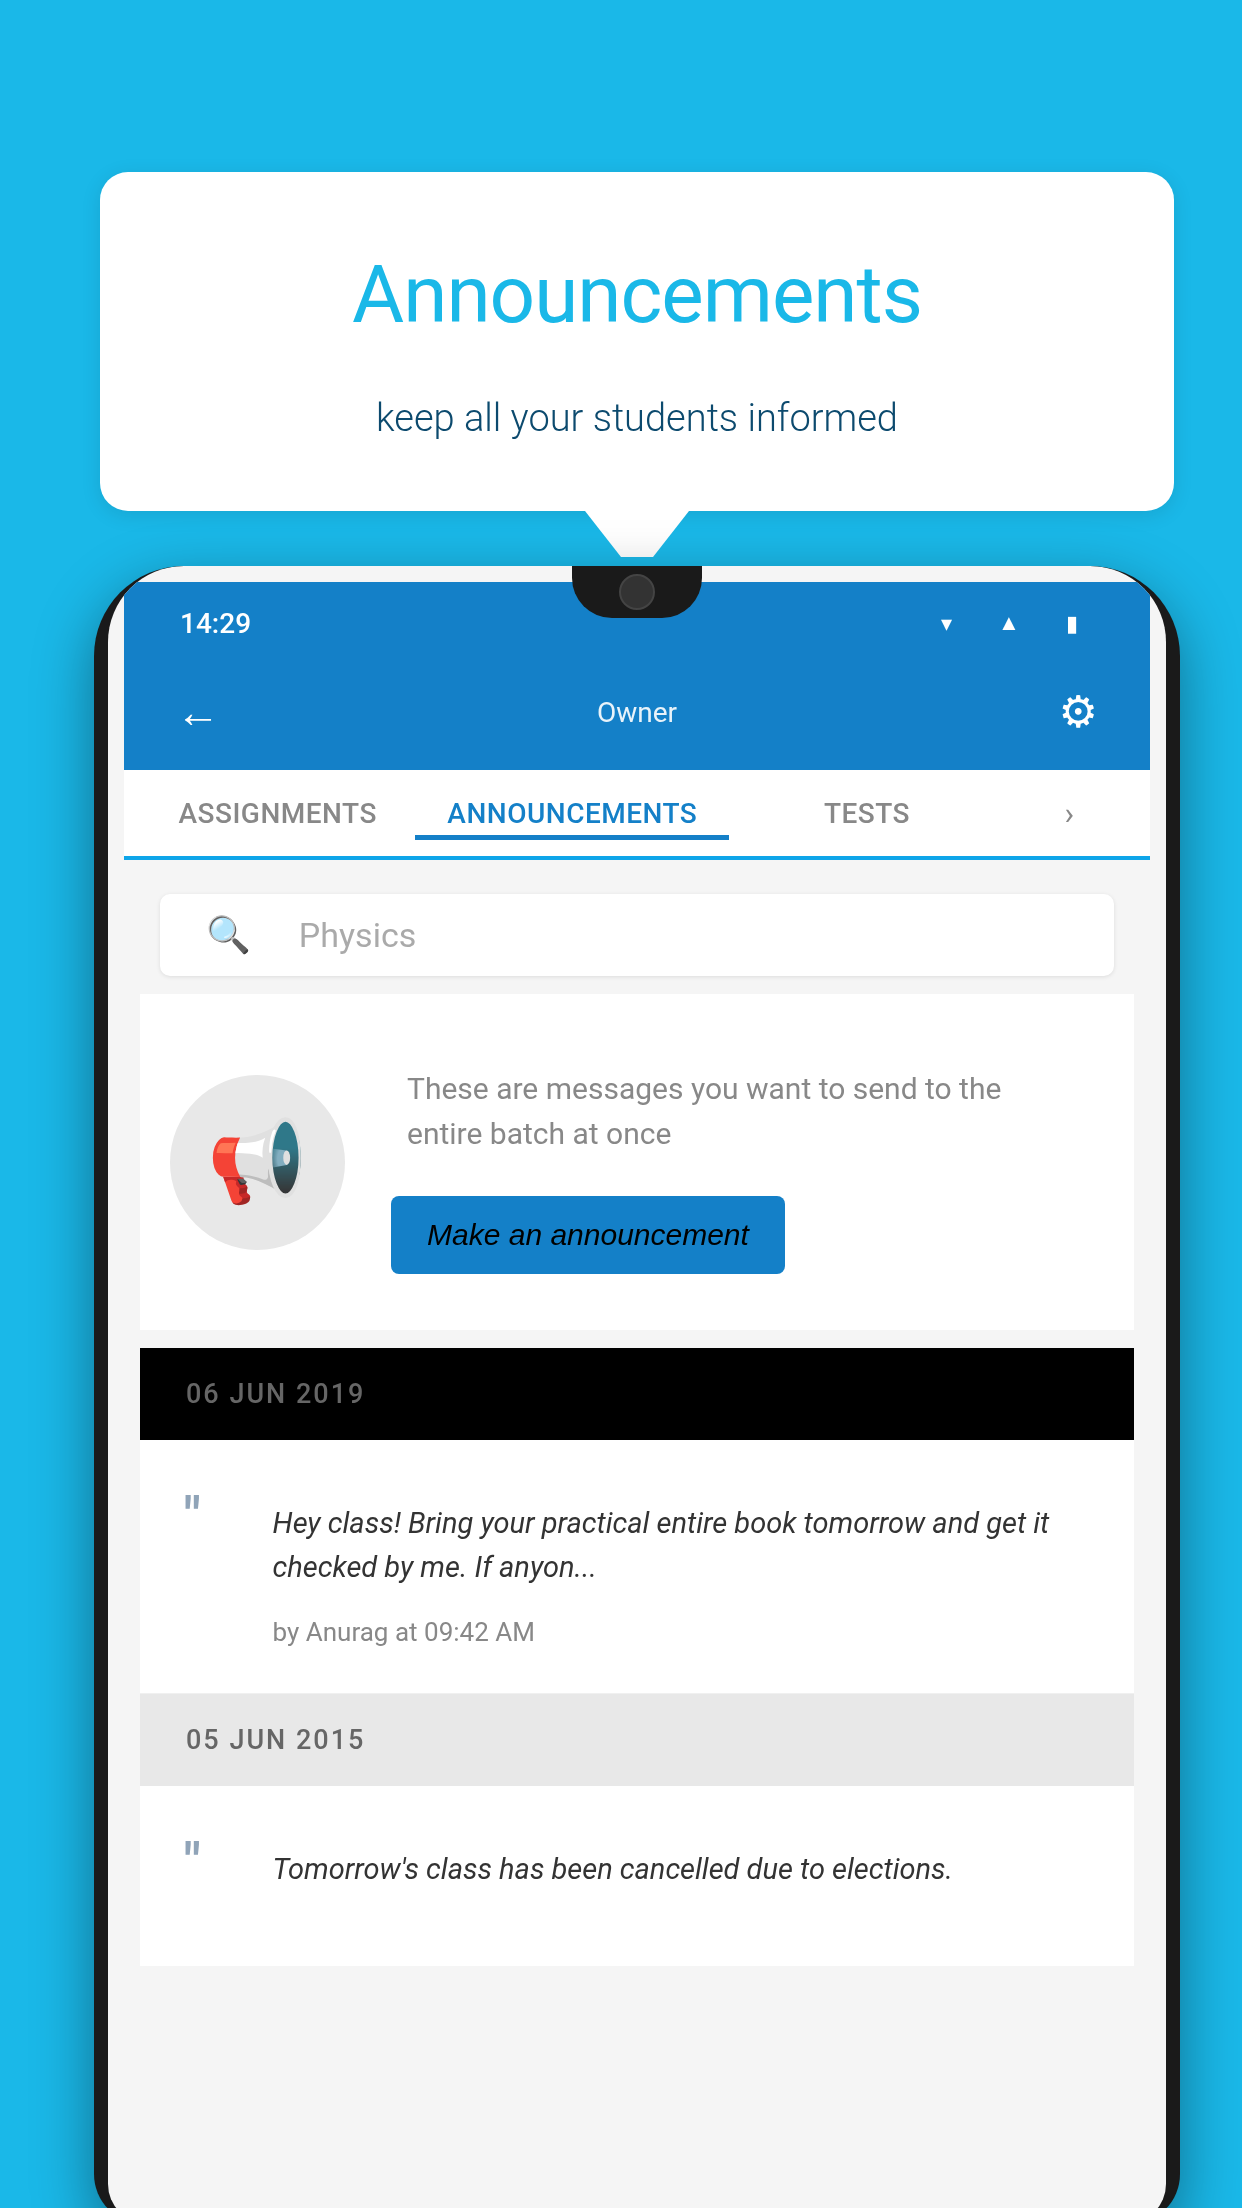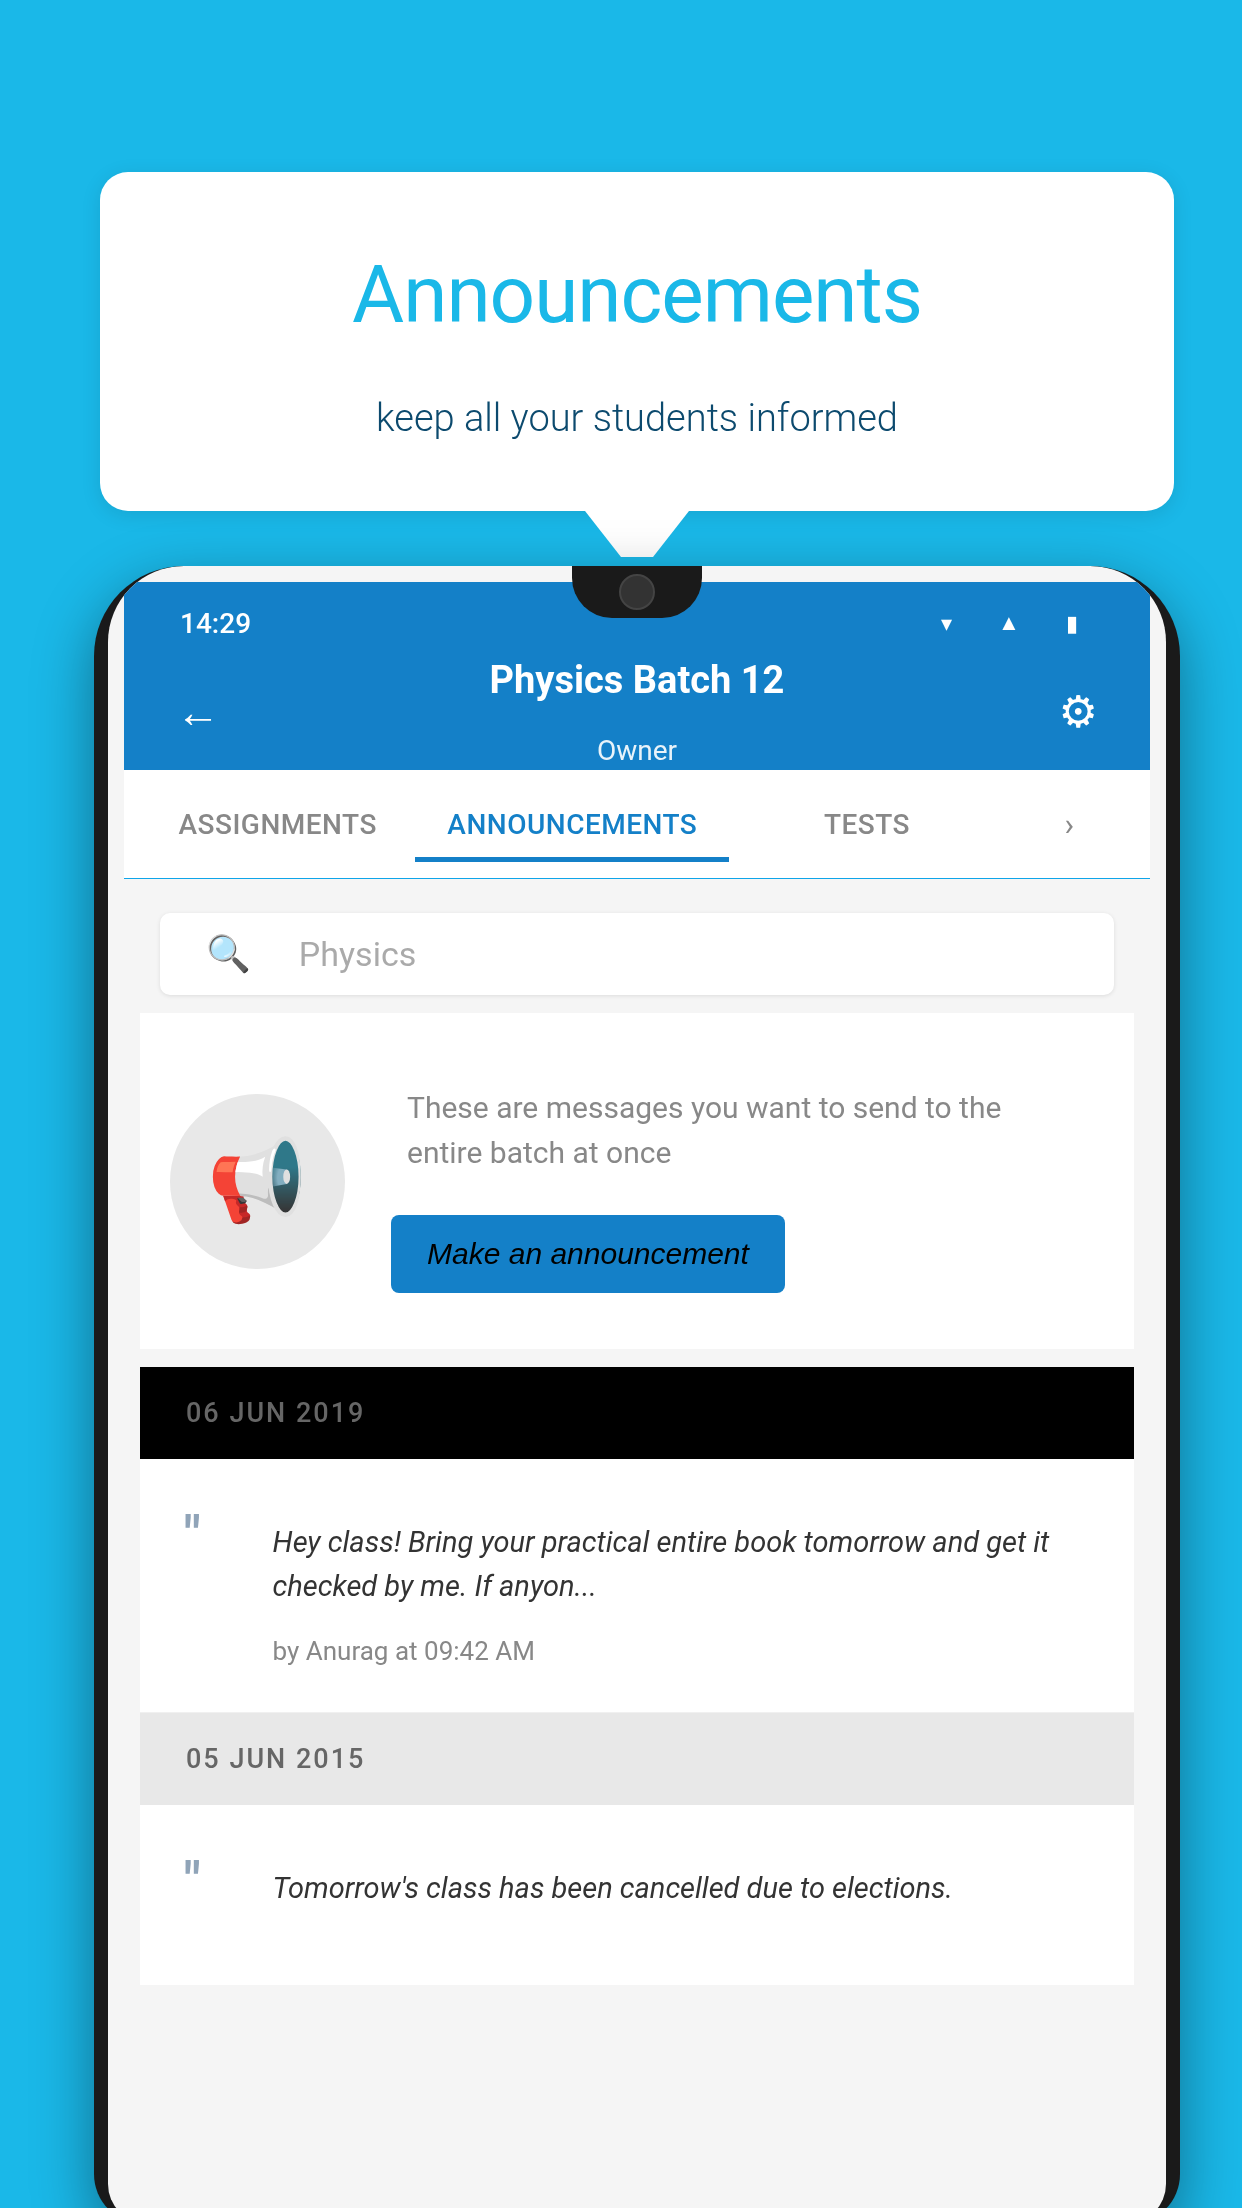--- a/index.html
+++ b/index.html
@@ -172,24 +172,24 @@
 
     .gear-icon {
       margin-left: auto;
       color: white;
       font-size: 44px;
     }
 
     
     .tabs-bar {
       background: white;
-      height: 109px;
+      height: 90px;
       display: flex;
       align-items: stretch;
-      border-bottom: 1px solid #0ea5e9;
+      border-bottom: 4px solid #0ea5e9;
     }
 
     .tab {
       flex: 1;
       display: flex;
       align-items: center;
       justify-content: center;
       font-size: 28px;
       font-weight: 500;
       color: #888;
@@ -390,21 +390,20 @@
       <div class="status-icons">
         <span class="status-icon">▾</span>
         <span class="status-icon">▲</span>
         <span class="status-icon">▮</span>
       </div>
     </div>
 
     <div class="app-bar">
       <span class="back-arrow">←</span>
       <div class="app-bar-center">
-        <div class="app-bar-title">Physics Batch 12</div>
         <div class="app-bar-subtitle">Owner</div>
       </div>
       <span class="gear-icon">⚙</span>
     </div>
 
     <div class="tabs-bar">
       <div class="tab">
         <span>ASSIGNMENTS</span>
       </div>
       <div class="tab active">

